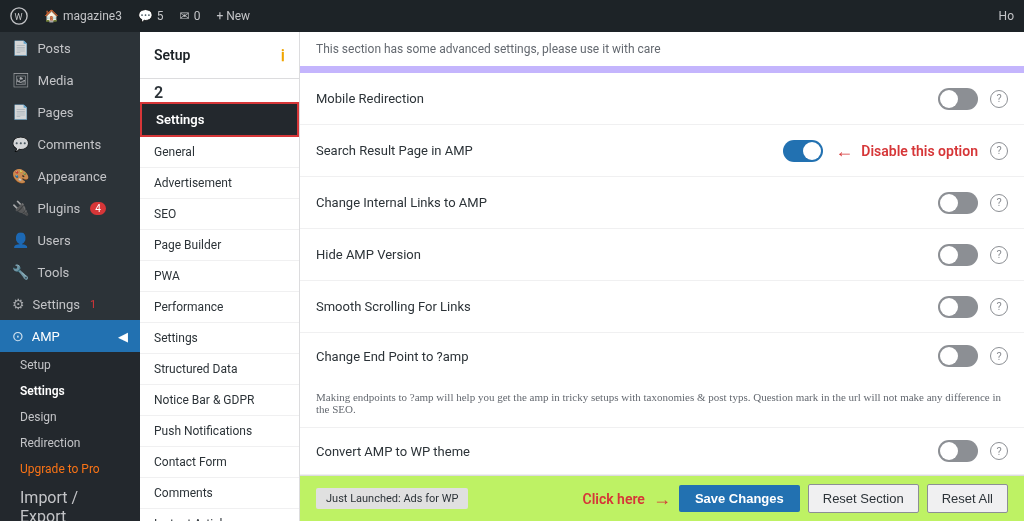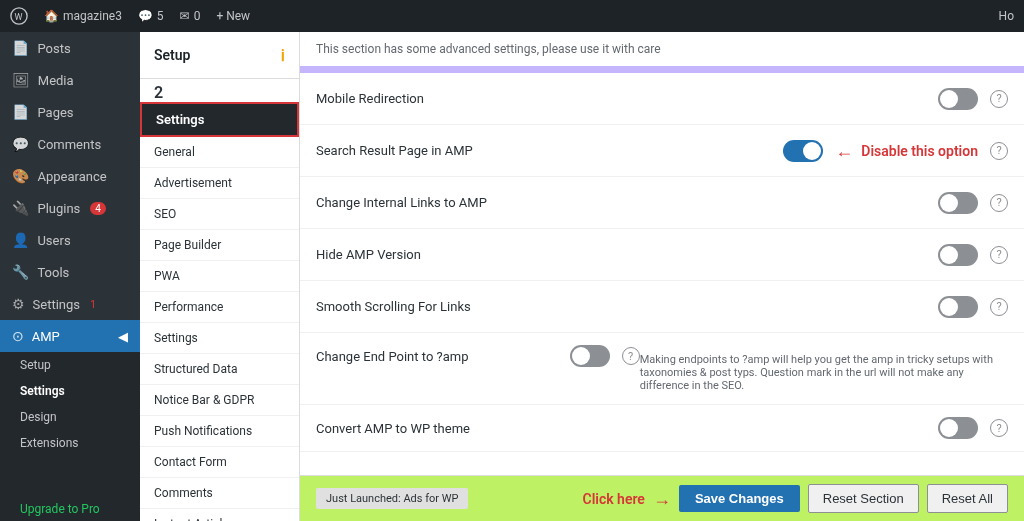--- a/index.html
+++ b/index.html
@@ -133,21 +133,22 @@
       color: #2c3338;
     }
     .settings-row-control {
       display: flex;
       align-items: center;
       gap: 12px;
     }
     .settings-row-desc {
       font-size: 11px;
       color: #646970;
-      margin-top: 4px;
+      margin-top: 20px;
+      font-family: Liberation Serif, serif;
     }
 
     
     .toggle {
       width: 40px;
       height: 22px;
       background: #8c8f94;
       border-radius: 11px;
       position: relative;
       cursor: pointer;
@@ -338,23 +339,23 @@
       <div class="sidebar-item" style="font-size:12px;padding:6px 12px 6px 20px;color:#c3c4c7;">
         <span>Setup</span>
       </div>
       <div class="sidebar-item" style="font-size:12px;padding:6px 12px 6px 20px;color:#fff;font-weight:600;">
         <span>Settings</span>
       </div>
       <div class="sidebar-item" style="font-size:12px;padding:6px 12px 6px 20px;color:#c3c4c7;">
         <span>Design</span>
       </div>
       <div class="sidebar-item" style="font-size:12px;padding:6px 12px 6px 20px;color:#c3c4c7;">
-        <span>Extensions</span>
-      </div>
-      <div class="sidebar-item" style="font-size:12px;padding:6px 12px 6px 20px;color:#22c55e;margin-top:40px;">
+        <span>Redirection</span>
+      </div>
+      <div class="sidebar-item" style="font-size:12px;padding:6px 12px 6px 20px;color:#f97316;">
         <span>Upgrade to Pro</span>
       </div>
       <div class="sidebar-item" style="font-size:16px;padding:6px 12px 6px 20px;color:#c3c4c7;">
         <span>Import / Export</span>
       </div>
     </div>
     <div class="collapse-menu">
       <span>◀</span>
       <span>Collapse menu</span>
     </div>
@@ -462,21 +463,21 @@
           </div>
 
           <div class="settings-row">
             <span class="settings-row-label">Smooth Scrolling For Links</span>
             <div class="settings-row-control">
               <div class="toggle"></div>
               <div class="help-icon">?</div>
             </div>
           </div>
 
-          <div class="settings-row" style="flex-direction:row;align-items:flex-start;">
+          <div class="settings-row" style="flex-direction:column;align-items:flex-start;">
             <div style="display:flex;align-items:center;width:100%;">
               <span class="settings-row-label">Change End Point to ?amp</span>
               <div class="settings-row-control">
                 <div class="toggle"></div>
                 <div class="help-icon">?</div>
               </div>
             </div>
             <p class="settings-row-desc" style="padding-top:4px;">Making endpoints to ?amp will help you get the amp in tricky setups with taxonomies &amp; post typs. Question mark in the url will not make any difference in the SEO.</p>
           </div>
 

